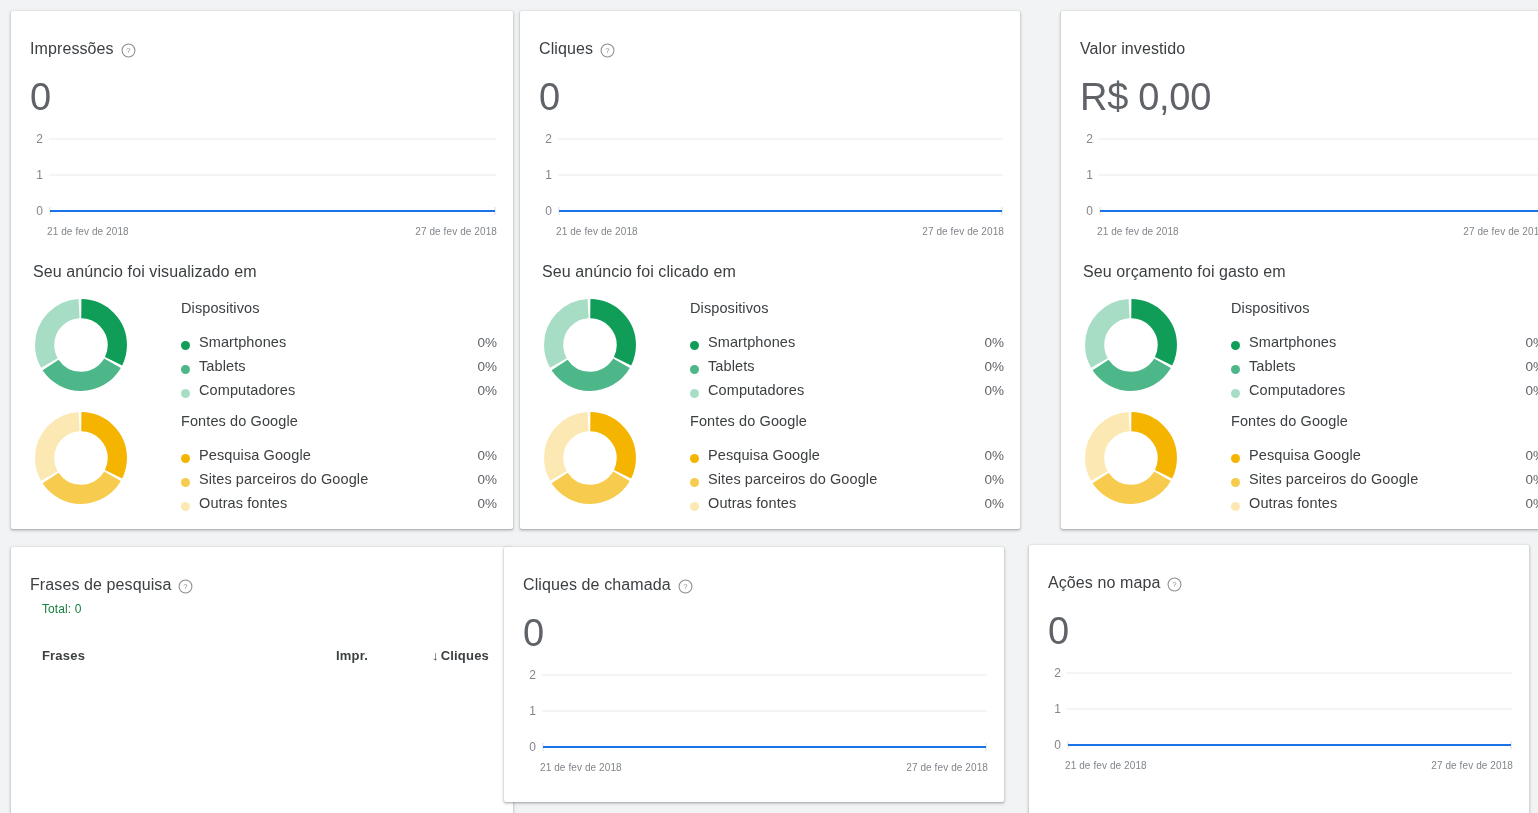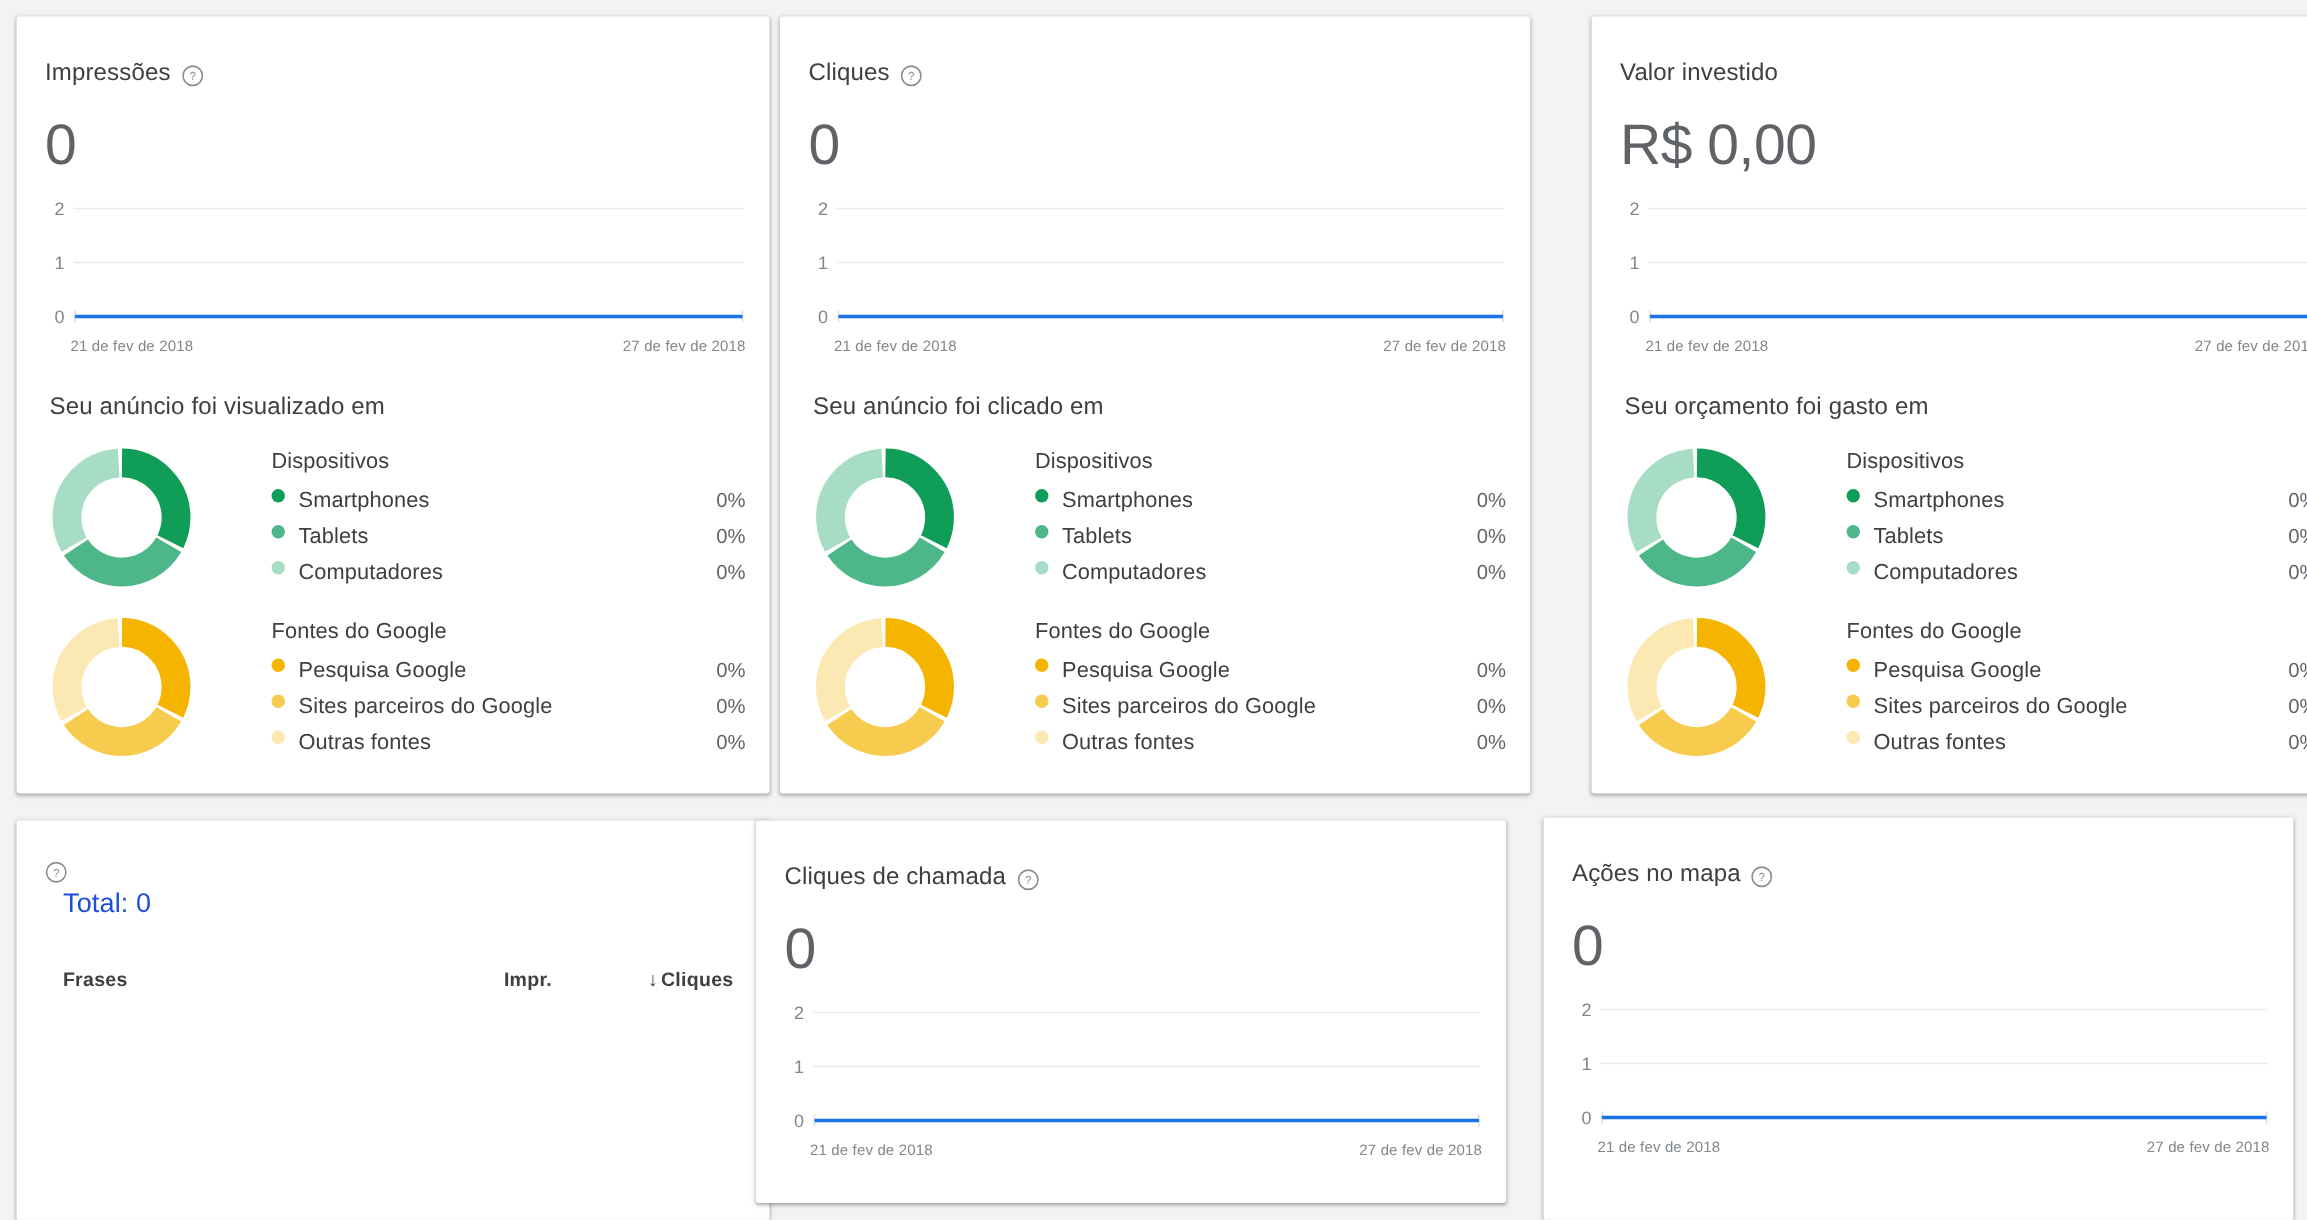--- a/index.html
+++ b/index.html
@@ -119,21 +119,21 @@
     flex: 1 1 auto;
   }
   .legend-title {
     font-size: 14.5px;
     color: #3c4043;
     margin-bottom: 10px;
     letter-spacing: .1px;
   }
   .legend-row {
     display: flex;
-    align-items: flex-start;
+    align-items: flex-end;
     height: 24px;
   }
   .legend-dot {
     width: 9px;
     height: 9px;
     border-radius: 50%;
     flex: 0 0 9px;
     margin-right: 9px;
   }
   .legend-label {
@@ -146,22 +146,22 @@
   .legend-pct {
     font-size: 13.5px;
     color: #5f6368;
     width: 42px;
     text-align: right;
     padding-right: 16px;
   }
 
   
   .subtotal {
-    font-size: 18px;
-    color: #1d4ed8;
+    font-size: 12px;
+    color: #15803d;
     padding: 3px 0 0 31px;
     letter-spacing: .1px;
   }
   .table-head {
     display: flex;
     align-items: center;
     margin-top: 25px;
     padding: 0 24px 0 31px;
     height: 28px;
     font-size: 13px;
@@ -431,20 +431,21 @@
           <span class="legend-dot" style="background:#fce8b2"></span>
           <span class="legend-label">Outras fontes</span>
           <span class="legend-pct">0%</span>
         </div>
       </div>
     </div>
   </div>
 
   <div class="card card-frases">
     <div class="card-head">
+      <span class="card-title">Frases de pesquisa</span>
       <span class="help-icon">
         <svg viewBox="0 0 24 24" width="15" height="15">
             <circle cx="12" cy="12" r="10.3" fill="none" stroke="#5f6368" stroke-width="1.7"></circle>
             <text x="12" y="16.6" text-anchor="middle" font-size="12.5" font-family="Liberation Sans, sans-serif" fill="#5f6368">?</text>
           </svg>
       </span>
     </div>
     <div class="subtotal">Total: 0</div>
     <div class="table-head">
       <span class="th-frases">Frases</span>

